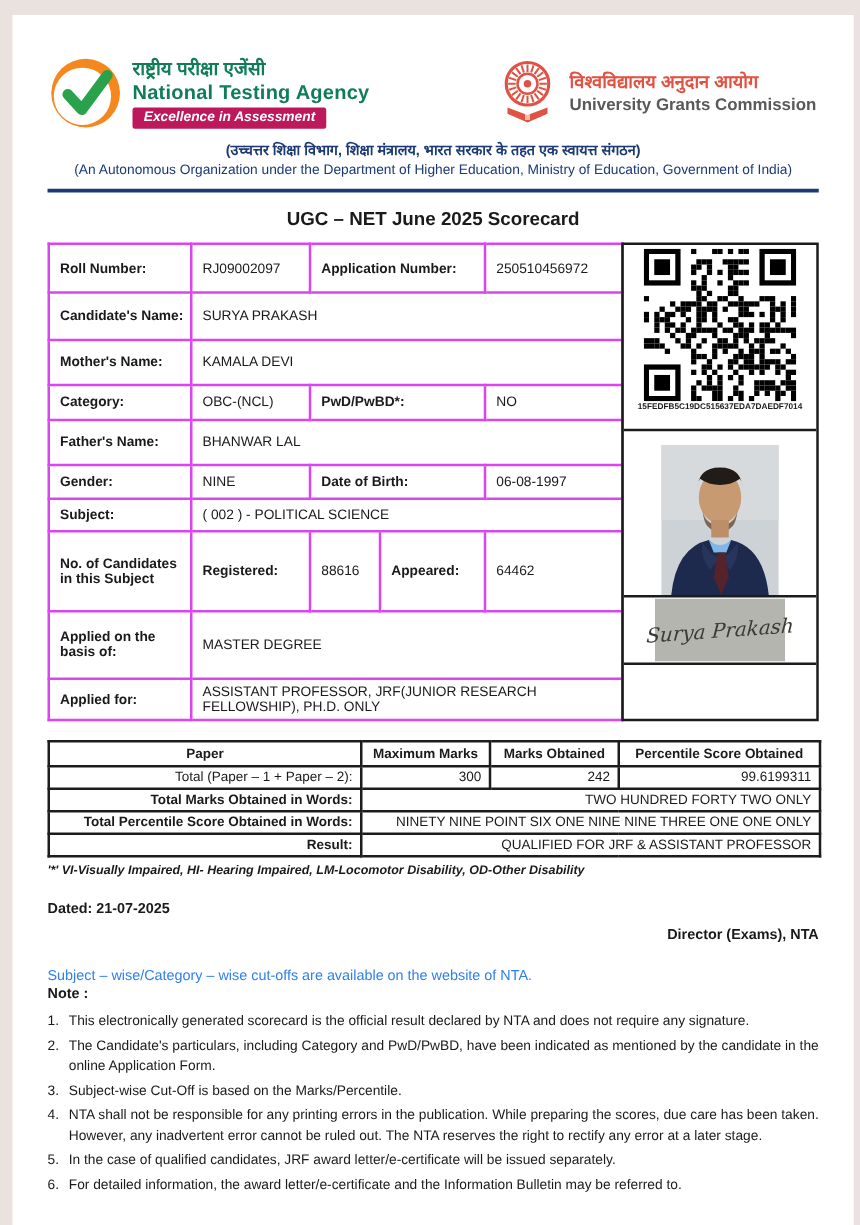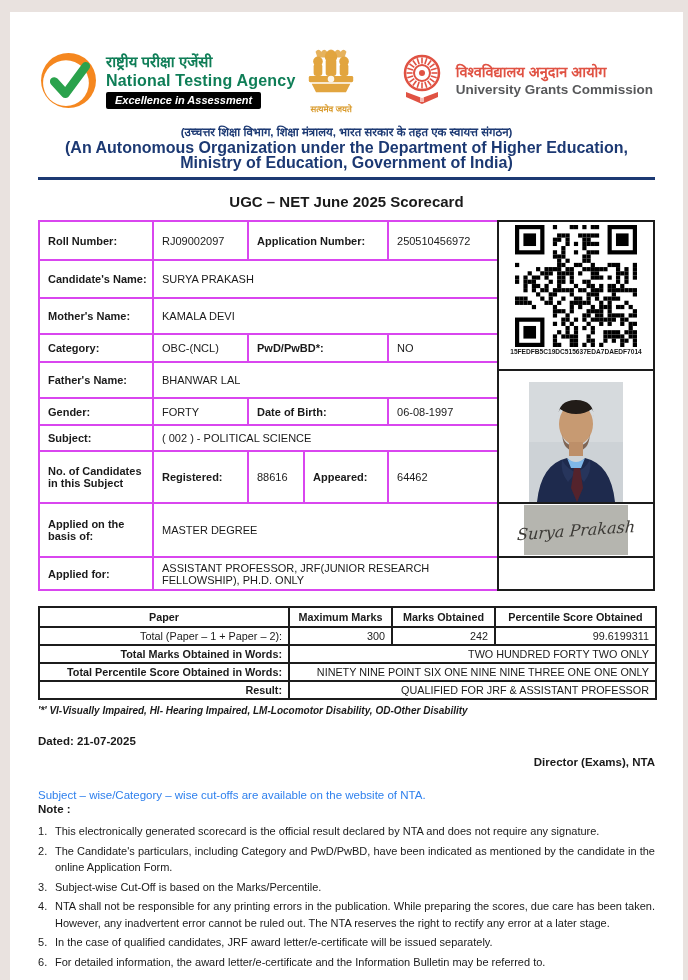--- a/index.html
+++ b/index.html
@@ -16,35 +16,35 @@
     padding:34px 28px 0 28px;
   }
 
   
   .header { display:flex; justify-content:space-between; align-items:center; padding:0 2px; }
   .nta-block { display:flex; align-items:flex-end; gap:9px; }
   .nta-text { display:flex; flex-direction:column; align-items:flex-start; }
   .nta-hindi { color:#0f7e57; font-weight:bold; font-size:15px; line-height:18px; }
   .nta-eng   { color:#0f7e57; font-weight:bold; font-size:16px; line-height:19px; letter-spacing:.2px; }
   .nta-banner {
-    margin-top:2px; background:#000000; color:#fff;
+    margin-top:2px; background:#be185d; color:#fff;
     font-style:italic; font-weight:bold; font-size:11px;
     padding:2px 9px 3px 9px; border-radius:2px;
   }
   .emblem-block { display:flex; flex-direction:column; align-items:center; margin-right:30px; }
   .emblem-motto { color:#d99a2b; font-size:8.5px; font-weight:bold; margin-top:1px; }
   .ugc-block { display:flex; align-items:center; gap:9px; }
   .ugc-text { display:flex; flex-direction:column; }
   .ugc-hindi { color:#e05243; font-weight:bold; font-size:14.5px; line-height:18px; }
   .ugc-eng   { color:#58595b; font-weight:bold; font-size:13.5px; line-height:17px; }
   .ugc-tag   { color:#f26f21; font-weight:bold; font-size:12.5px; line-height:16px; }
 
   .org-lines { margin-top:11px; text-align:center; color:#1c3973; }
   .org-hindi { font-size:11.5px; font-weight:bold; line-height:15px; }
-  .org-eng   { font-size:16px;  font-weight:bold; line-height:15px; }
+  .org-eng   { font-size:11px;  font-weight:normal; line-height:15px; }
   .rule { height:3px; background:#1c3973; margin-top:7px; }
 
   .title { text-align:center; font-weight:bold; font-size:15px; margin-top:13px; }
 
   
   .info-wrap { display:flex; margin-top:10px; }
   table { border-collapse:collapse; }
   .info-table { table-layout:fixed; width:459px; }
   .info-table td { border:2px solid #d946ef; padding:2px 4px 2px 8px; font-size:11px; vertical-align:middle; }
   .lbl { font-weight:bold; }
@@ -93,39 +93,20 @@
           <path d="M14 29 L25 41 L45 14" stroke="#2aa24c" stroke-width="8.5" fill="none" stroke-linecap="round" stroke-linejoin="round"></path>
         </svg>
       </span>
       <span class="nta-text">
         <span class="nta-hindi">राष्ट्रीय परीक्षा एजेंसी</span>
         <span class="nta-eng">National Testing Agency</span>
         <span class="nta-banner">Excellence in Assessment</span>
       </span>
     </div>
 
-    <div class="emblem-block">
-      <span>
-        <svg width="58" height="56" viewBox="0 0 60 58">
-          <g fill="#e2a53f">
-            <circle cx="30" cy="11" r="6.5"></circle>
-            <rect x="24.5" y="13" width="11" height="18" rx="3"></rect>
-            <circle cx="16.5" cy="16" r="5"></circle>
-            <rect x="12" y="18" width="9" height="13" rx="3"></rect>
-            <circle cx="43.5" cy="16" r="5"></circle>
-            <rect x="39" y="18" width="9" height="13" rx="3"></rect>
-            <path d="M14 6 q3 -4 6 0 q3 -4 6 0 q4 -5 8 0 q3 -4 6 0 q3 -4 6 0 l-2 6 h-28 z" opacity="0.85"></path>
-            <rect x="7" y="31" width="46" height="6.5" rx="1.5"></rect>
-            <circle cx="30" cy="34.2" r="3.4" fill="#ffffff" opacity="0.9"></circle>
-            <path d="M10 39 h40 l-4.5 9 h-31 z"></path>
-          </g>
-        </svg>
-      </span>
-      <span class="emblem-motto">सत्यमेव जयते</span>
-    </div>
 
     <div class="ugc-block">
       <span>
         <svg width="50" height="57" viewBox="0 0 50 57">
           <g id="ugc-rays" transform="translate(25,21)">
               <circle r="17" fill="none" stroke="#e05243" stroke-width="2.5"></circle>
               <circle r="8" fill="none" stroke="#e05243" stroke-width="2"></circle>
               <circle r="3" fill="#e05243"></circle>
               <line x1="9.5" y1="0.0" x2="15.5" y2="0.0" stroke="#e05243" stroke-width="1.6"></line>
               <line x1="9.0" y1="2.9" x2="14.7" y2="4.8" stroke="#e05243" stroke-width="1.6"></line>
@@ -196,29 +177,29 @@
         <td>OBC-(NCL)</td>
         <td class="lbl" colspan="2">PwD/PwBD*:</td>
         <td>NO</td>
       </tr>
       <tr style="height:36px">
         <td class="lbl">Father's Name:</td>
         <td colspan="4">BHANWAR LAL</td>
       </tr>
       <tr style="height:27px">
         <td class="lbl">Gender:</td>
-        <td>FORTY</td>
+        <td>NINE</td>
         <td class="lbl" colspan="2">Date of Birth:</td>
         <td>06-08-1997</td>
       </tr>
       <tr style="height:26px">
         <td class="lbl">Subject:</td>
         <td colspan="4">( 002 ) - POLITICAL SCIENCE</td>
       </tr>
-      <tr style="height:52px">
+      <tr style="height:64px">
         <td class="lbl">No. of Candidates in this Subject</td>
         <td class="lbl">Registered:</td>
         <td>88616</td>
         <td class="lbl">Appeared:</td>
         <td>64462</td>
       </tr>
       <tr style="height:54px">
         <td class="lbl">Applied on the basis of:</td>
         <td colspan="4">MASTER DEGREE</td>
       </tr>

